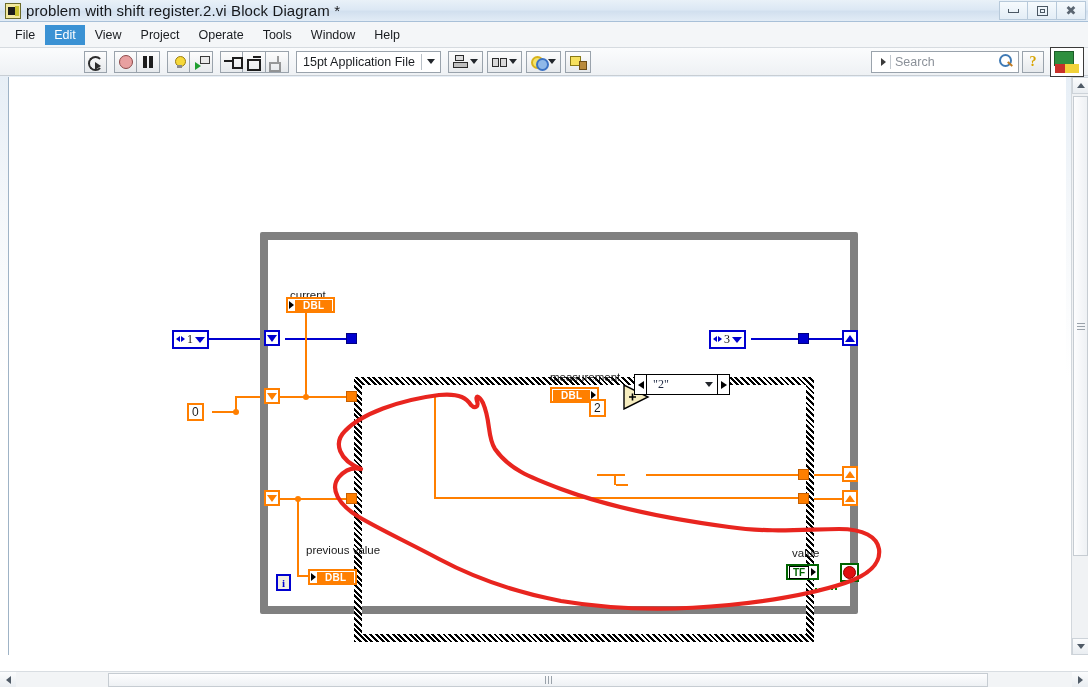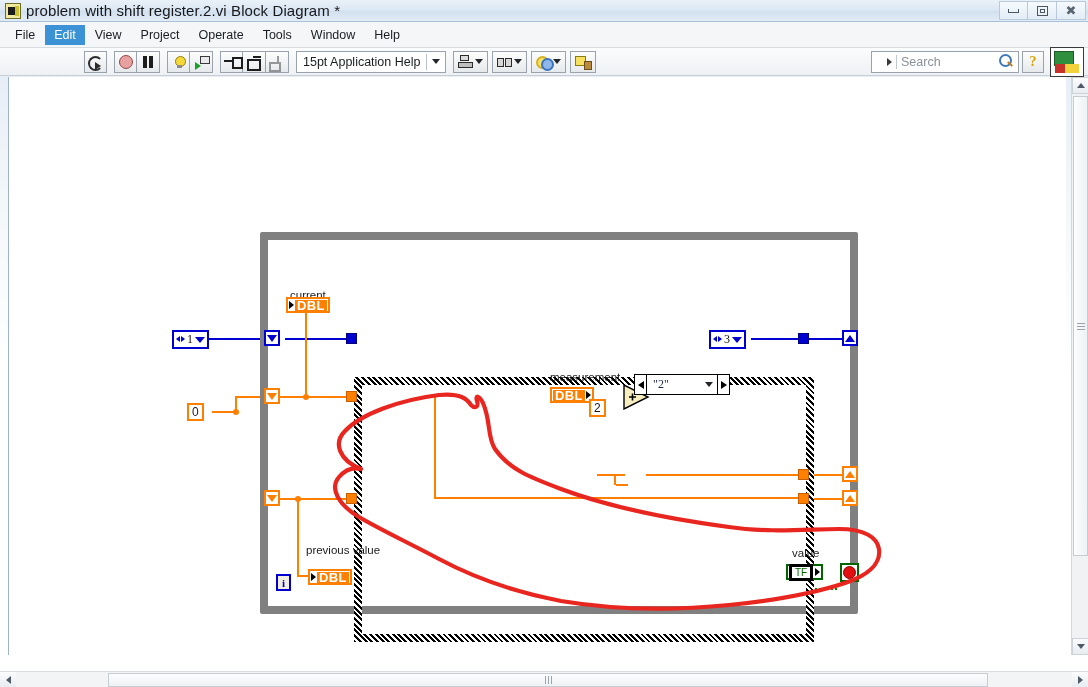--- a/index.html
+++ b/index.html
@@ -153,21 +153,21 @@
     border:2px solid #d8b21a;background:#f4e26a;}
   .ic-reorder::after{content:"";position:absolute;left:5px;top:3px;width:9px;height:9px;border-radius:50%;
     border:2px solid #3b72c4;background:#8fb8e8;}
   .ic-clean { width:16px;height:14px;position:relative;}
   .ic-clean::before{content:"";position:absolute;left:0px;top:1px;width:9px;height:8px;background:#f6e05e;border:1px solid #8a7a14;}
   .ic-clean::after{content:"";position:absolute;left:9px;top:6px;width:6px;height:7px;background:#b98a3c;border:1px solid #6d4d18;}
 
   .tb-right { margin-left: auto; display: flex; align-items: center; padding-right: 4px; }
   .searchbox {
     width: 148px; height: 22px; border: 1px solid #9aa3ac; background: #ffffff;
-    display: flex; align-items: center; padding-left: 12px;
+    display: flex; align-items: center; padding-left: 6px;
   }
   .search-lead { width:11px;height:14px;display:flex;align-items:center;justify-content:center;}
   .search-lead::before{content:"";width:0;height:0;border-top:4px solid transparent;border-bottom:4px solid transparent;border-left:5px solid #3a3a3a;}
   .search-div { width:1px;height:14px;background:#c2c8ce;margin:0 4px 0 1px;}
   .search-ph { font-size:12.5px;color:#8b9199;flex:1;}
   .search-mag { width:18px;height:18px;position:relative;margin-right:3px;}
   .search-mag::before{content:"";position:absolute;left:2px;top:1px;width:9px;height:9px;border-radius:50%;border:2px solid #3f7ab5;}
   .search-mag::after{content:"";position:absolute;left:10px;top:10px;width:6px;height:2px;background:#c07a20;transform:rotate(40deg);}
   .help-btn {
     width:22px;height:22px;border:1px solid #9aa3ac;background:linear-gradient(180deg,#fdfdfd,#e6e9ec);
@@ -224,22 +224,22 @@
   
   .wire-b { background:#0000d0; }  
   .wire-o { background:#ff7f00; }  
 
   
   .term {
     position:absolute; height:16px; border:2px solid #ff7f00; background:#ffffff;
     display:flex;align-items:center;justify-content:center; padding:0 1px;
   }
   .term .dbl-badge {
-    background:#ff7f00; color:#ffffff; font-size:13px; font-weight:bold;
-    padding:0 2px; line-height:11px; font-family:"Liberation Sans", sans-serif;
+    background:#ff7f00; color:#ffffff; font-size:10px; font-weight:bold;
+    padding:0 8px; line-height:11px; font-family:"Liberation Sans", sans-serif;
     letter-spacing:0.3px;
   }
   .term .tri-l { width:0;height:0;border-top:4px solid transparent;border-bottom:4px solid transparent;border-left:5px solid #000;margin-right:1px;}
   .term .tri-r { width:0;height:0;border-top:4px solid transparent;border-bottom:4px solid transparent;border-left:5px solid #000;margin-left:1px;}
   .term-label { position:absolute; font-size:11.5px; color:#1a1a1a; white-space:nowrap; }
 
   
   .const {
     position:absolute; border:2px solid #ff7f00; background:#ffffff;
     font-size:12px; color:#1a1a1a; text-align:center;
@@ -284,21 +284,21 @@
   .iter-term {
     position:absolute; width:15px; height:17px; border:2px solid #0000d0; background:#f2efe0;
     display:flex;align-items:center;justify-content:center;
     font-size:11px; font-weight:bold; color:#0000d0; font-family:"Liberation Serif", serif;
   }
   
   .bool-term {
     position:absolute; height:16px; border:2px solid #006400; background:#ffffff;
     display:flex;align-items:center; padding:0 1px;
   }
-  .bool-term .tf { font-size:10px;font-weight:normal;color:#006400;border:3px solid #000000;padding:0 3px;line-height:11px;}
+  .bool-term .tf { font-size:10px;font-weight:bold;color:#006400;border:1px solid #000000;padding:0 3px;line-height:11px;}
   .bool-term .tri-r { width:0;height:0;border-top:4px solid transparent;border-bottom:4px solid transparent;border-left:5px solid #000;margin-left:2px;}
   .stop-cond {
     position:absolute; width:19px; height:19px; border:2px solid #006400; background:#ffffff;
     display:flex;align-items:center;justify-content:center;
   }
   .stop-cond::before { content:""; width:11px;height:11px;border-radius:50%;background:#e01010;border:1px solid #8a0000;}
 
   
   .annot { position:absolute; left:0; top:0; width:1058px; height:578px; pointer-events:none; }
 
@@ -408,21 +408,21 @@
       <div class="tb-btn">
         <span class="ic-stepover"></span>
       </div>
       <div class="tb-btn">
         <span class="ic-stepout"></span>
       </div>
     </div>
     <div class="tb-sep"></div>
 
     <div class="font-box">
-      <span class="font-label">15pt Application Help</span>
+      <span class="font-label">15pt Application File</span>
       <span class="font-div"></span>
       <span class="font-arrow">
         <span class="caret-down"></span>
       </span>
     </div>
     <div class="tb-sep"></div>
 
     <div class="tb-dd">
       <span class="ic-align"></span>
       <span class="caret-down"></span>

